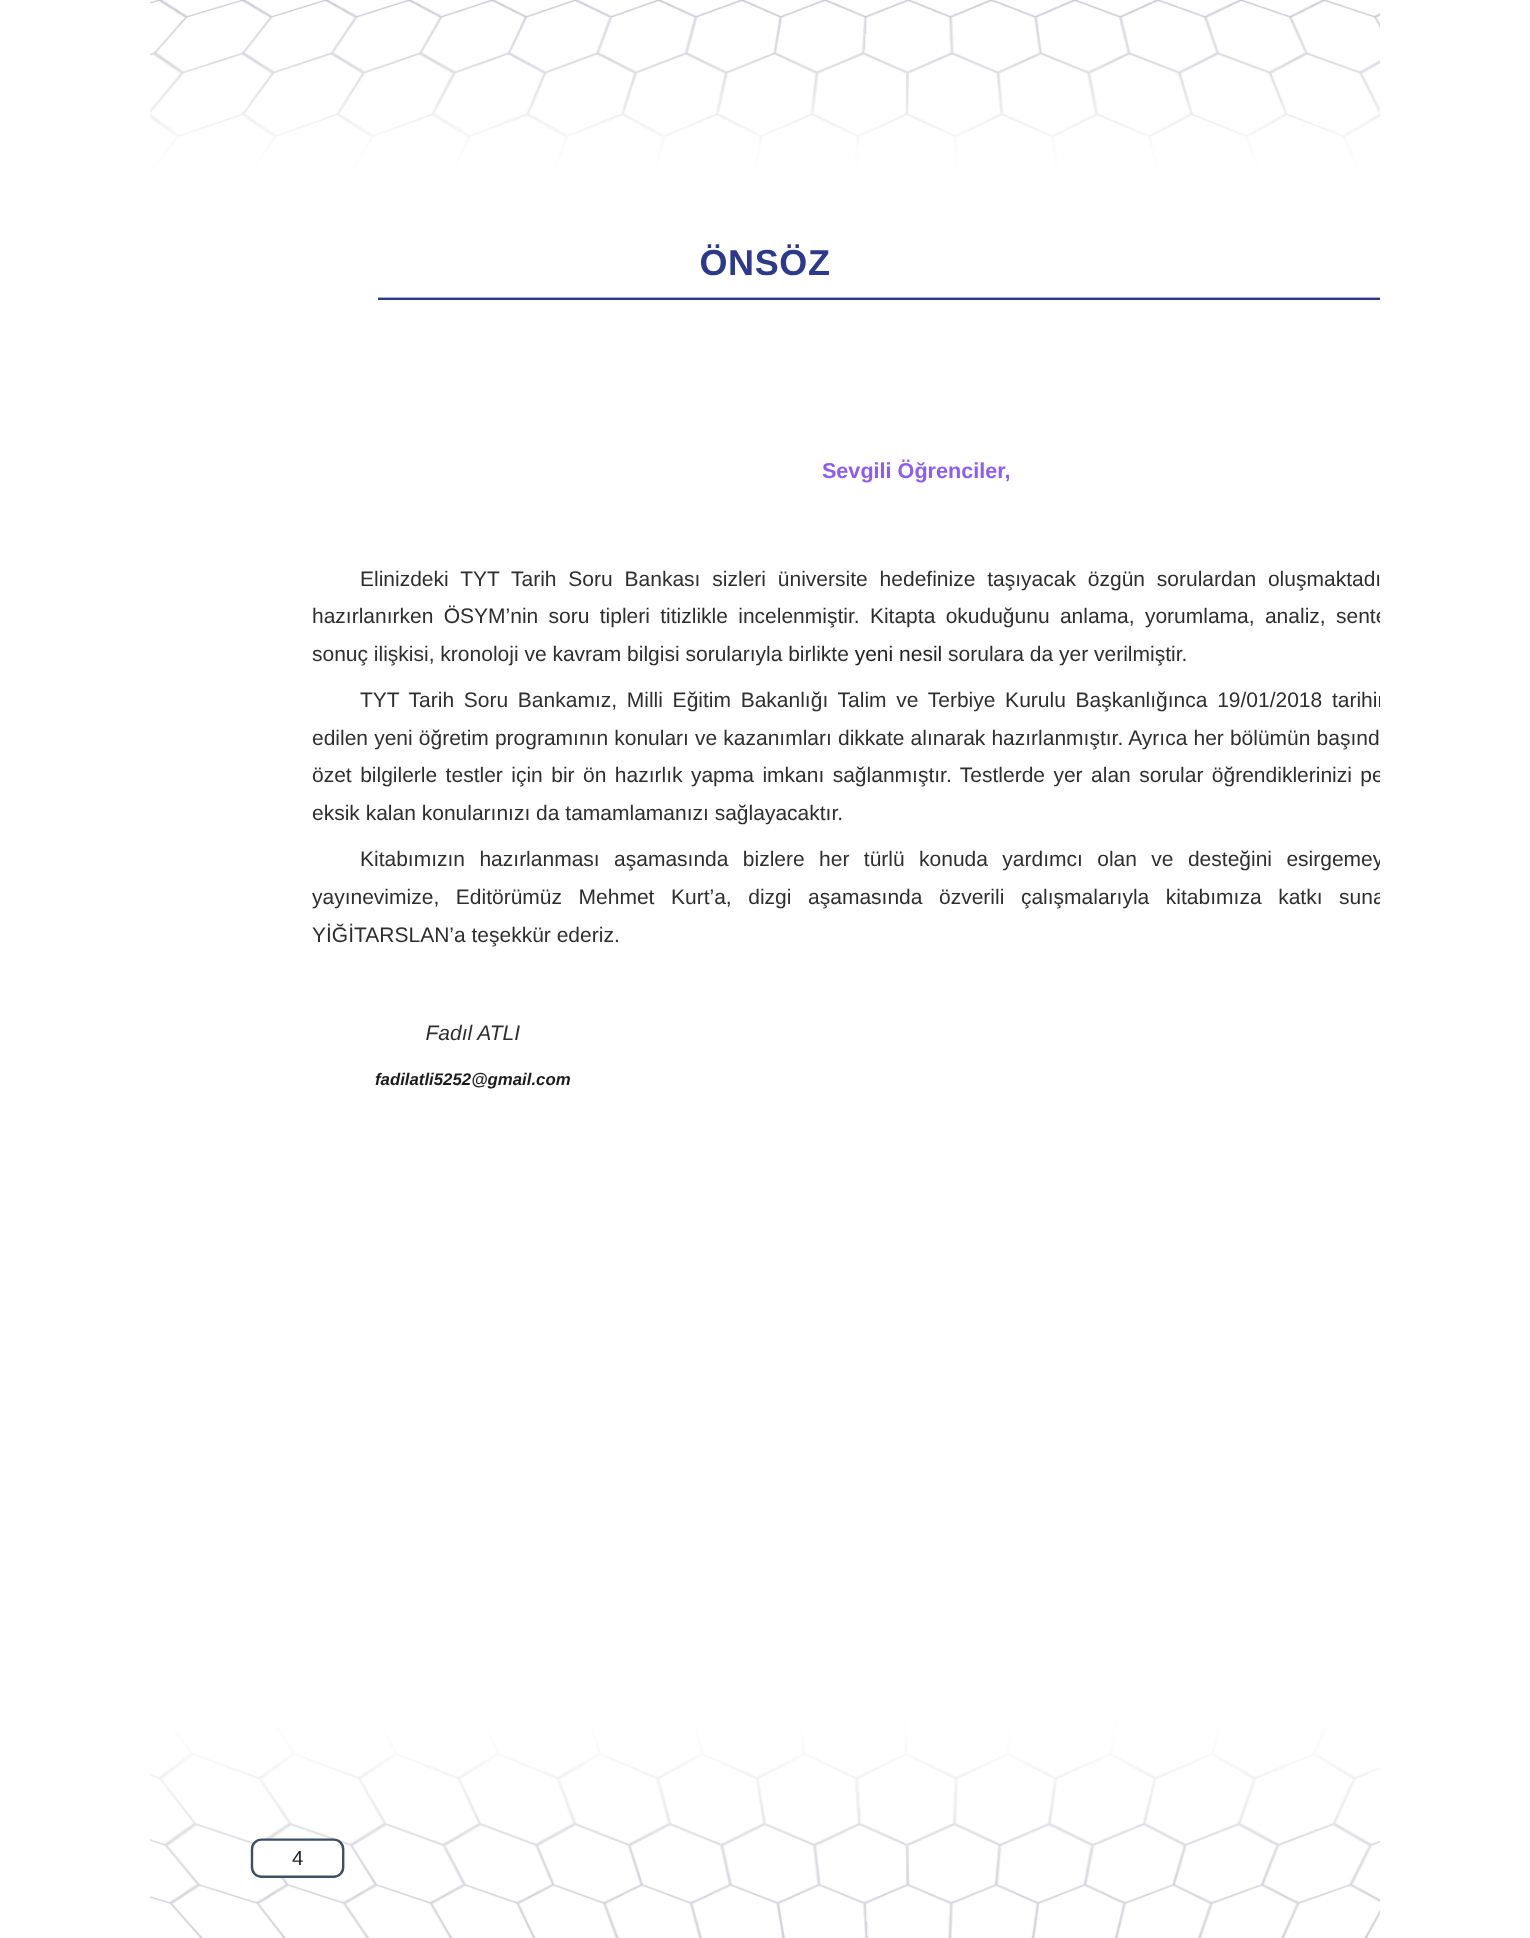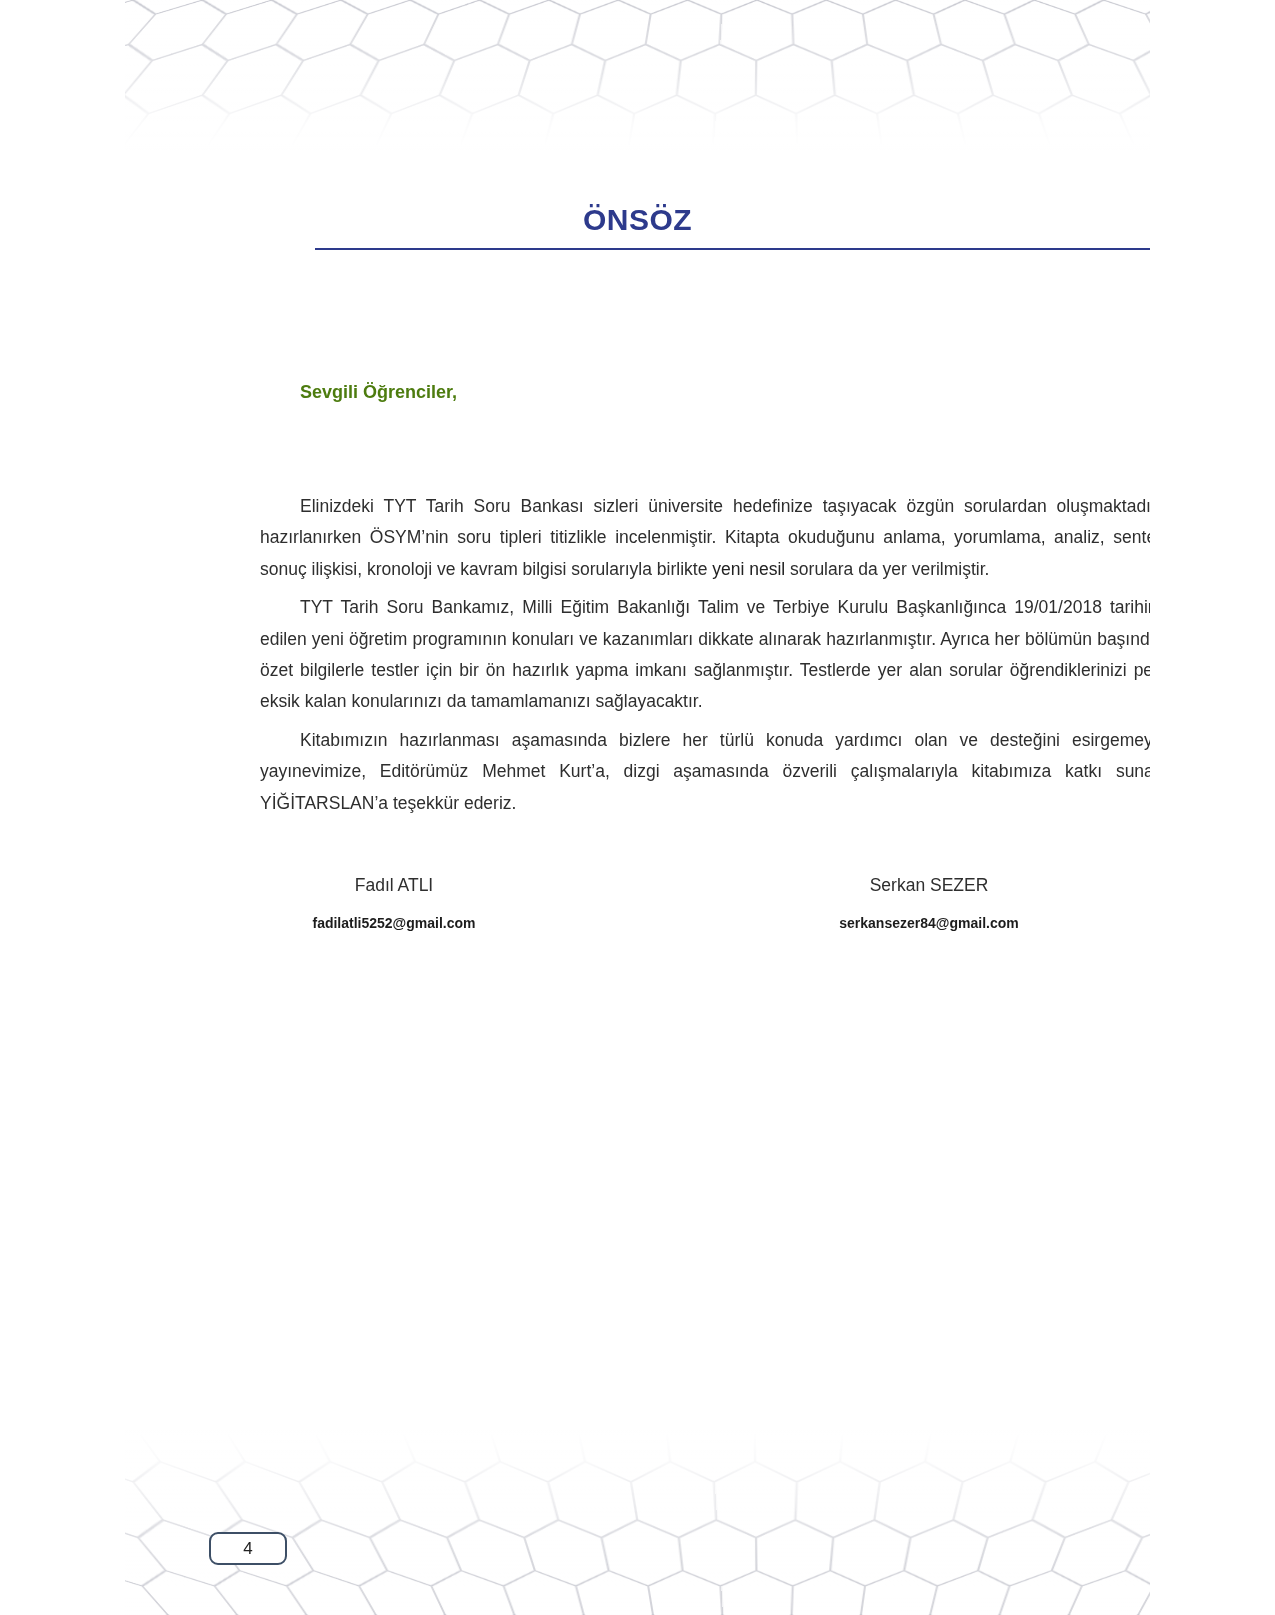--- a/index.html
+++ b/index.html
@@ -79,40 +79,41 @@
     position: absolute;
     top: 382px;
     left: 135px;
     width: 967px;
     color: #2e2e2e;
   }
   .salutation {
     font-size: 18px;
     font-weight: bold;
     text-indent: 40px;
-    color: #4d7c0f;
-    margin-bottom: 88px;
+    color: #8b5cf6;
+    margin-bottom: 64px;
+    text-align: center;
   }
   .body-par {
     font-size: 17.5px;
     line-height: 31.4px;
     text-align: justify;
     text-indent: 40px;
     margin-bottom: 7px;
     color: #2e2e2e;
   }
   .body-par strong { font-weight: normal; color: #222222; }
 
   
   .authors {
     display: flex;
     margin-top: 56px;
   }
   .author { width: 280px; text-align: center; }
-  .author-left  { margin-left: -6px; }
+  .author-left  { margin-left: -6px; font-style: italic; }
   .author-right { margin-left: 255px; }
   .author-name {
     font-size: 17.5px;
     color: #2e2e2e;
     margin-bottom: 19px;
   }
   .author-email {
     font-size: 14px;
     font-weight: bold;
     color: #1c1c1c;
@@ -182,24 +183,20 @@
 
     <p class="body-par">TYT Tarih Soru Bankamız, Milli Eğitim Bakanlığı Talim ve Terbiye Kurulu Başkanlığınca 19/01/2018 tarihinde kabul edilen yeni öğretim programının konuları ve kazanımları dikkate alınarak hazırlanmıştır. Ayrıca her bölümün başında yer alan özet bilgilerle testler için bir ön hazırlık yapma imkanı sağlanmıştır. Testlerde yer alan sorular öğrendiklerinizi pekiştirirken eksik kalan konularınızı da tamamlamanızı sağlayacaktır.</p>
 
     <p class="body-par">Kitabımızın hazırlanması aşamasında bizlere her türlü konuda yardımcı olan ve desteğini esirgemeyen başta yayınevimize, Editörümüz Mehmet Kurt’a, dizgi aşamasında özverili çalışmalarıyla kitabımıza katkı sunan Ahmet YİĞİTARSLAN’a teşekkür ederiz.</p>
 
     <div class="authors">
       <div class="author author-left">
         <div class="author-name">Fadıl ATLI</div>
         <div class="author-email">fadilatli5252@gmail.com</div>
       </div>
-      <div class="author author-right">
-        <div class="author-name">Serkan SEZER</div>
-        <div class="author-email">serkansezer84@gmail.com</div>
-      </div>
     </div>
   </main>
 
   <div class="page-number">
     <span>4</span>
   </div>
 
 </div>
 
 </body></html>

